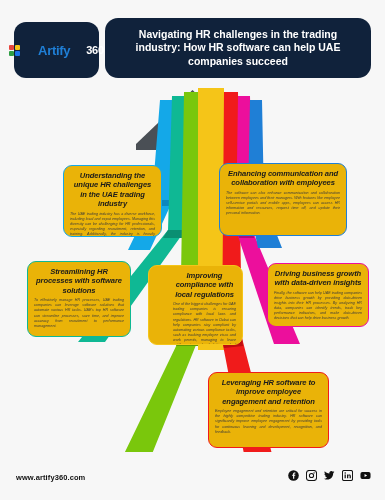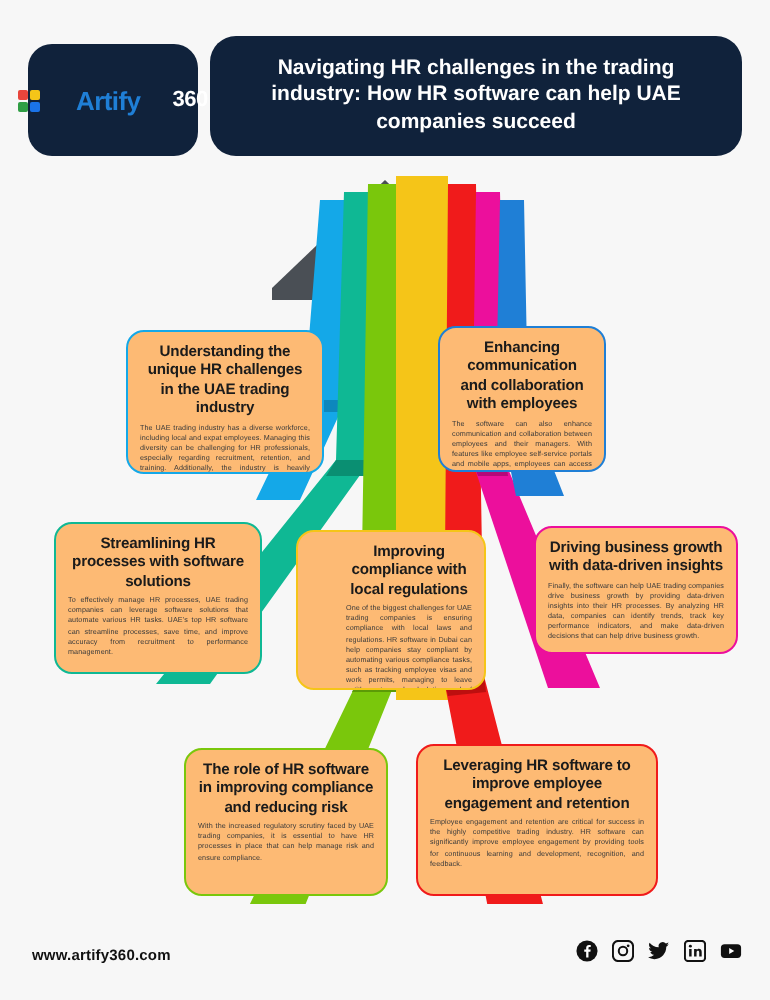--- a/index.html
+++ b/index.html
@@ -36,35 +36,36 @@
     color:#ffffff;font-size:10.5px;font-weight:bold;line-height:13.5px;
     text-align:center;display:block;
   }
 
   
   .arrowwrap{position:absolute;left:0;top:82px;width:385px;height:370px;}
   .arrowwrap svg{display:block;}
 
   
   .card{
-    position:absolute;background:#fdba74;border-radius:9px;
+    position:absolute;background:#eab308;border-radius:9px;
     box-sizing:border-box;overflow:hidden;
     padding:5px 6px 5px 6px;
+    font-style:italic;
   }
   .card h3{
     margin:0 0 3px 0;font-size:7.6px;line-height:9.4px;font-weight:bold;
     color:#1b1b1b;text-align:center;letter-spacing:-.1px;
   }
   .card p{
     margin:0;font-size:3.6px;line-height:5.1px;color:#3a3a3a;
     text-align:justify;letter-spacing:.05px;
   }
 
   #card-understanding{left:63px;top:165px;width:99px;height:72px;border:1.6px solid #14a8e8;}
-  #card-communication{left:219px;top:163px;width:84px;height:73px;border:1.6px solid #1f7fd6;}
+  #card-communication{left:219px;top:163px;width:128px;height:73px;border:1.6px solid #1f7fd6;}
   #card-streamlining{left:27px;top:261px;width:104px;height:76px;border:1.6px solid #0fb894;}
   #card-compliance{left:148px;top:265px;width:95px;height:80px;border:1.6px solid #f5c518;padding-left:24px;}
   #card-growth{left:267px;top:263px;width:102px;height:64px;border:1.6px solid #ec0f9c;}
   #card-role{left:92px;top:374px;width:102px;height:74px;border:1.6px solid #7ac70c;}
   #card-leveraging{left:208px;top:372px;width:121px;height:76px;border:1.6px solid #f01b1b;}
 
   
   .footer-url{
     position:absolute;left:16px;top:473px;
     font-size:7.5px;font-weight:bold;color:#111111;letter-spacing:.1px;
@@ -137,24 +138,20 @@
   <div class="card" id="card-compliance">
     <h3>Improving compliance with local regulations</h3>
     <p>One of the biggest challenges for UAE trading companies is ensuring compliance with local laws and regulations. HR software in Dubai can help companies stay compliant by automating various compliance tasks, such as tracking employee visas and work permits, managing to leave entitlements, and calculating end of service benefits.</p>
   </div>
 
   <div class="card" id="card-growth">
     <h3>Driving business growth with data-driven insights</h3>
     <p>Finally, the software can help UAE trading companies drive business growth by providing data-driven insights into their HR processes. By analyzing HR data, companies can identify trends, track key performance indicators, and make data-driven decisions that can help drive business growth.</p>
   </div>
 
-  <div class="card" id="card-role">
-    <h3>The role of HR software in improving compliance and reducing risk</h3>
-    <p>With the increased regulatory scrutiny faced by UAE trading companies, it is essential to have HR processes in place that can help manage risk and ensure compliance.</p>
-  </div>
 
   <div class="card" id="card-leveraging">
     <h3>Leveraging HR software to improve employee engagement and retention</h3>
     <p>Employee engagement and retention are critical for success in the highly competitive trading industry. HR software can significantly improve employee engagement by providing tools for continuous learning and development, recognition, and feedback.</p>
   </div>
 
   <div class="footer-url">www.artify360.com</div>
 
   <div class="socials">
     <a>

